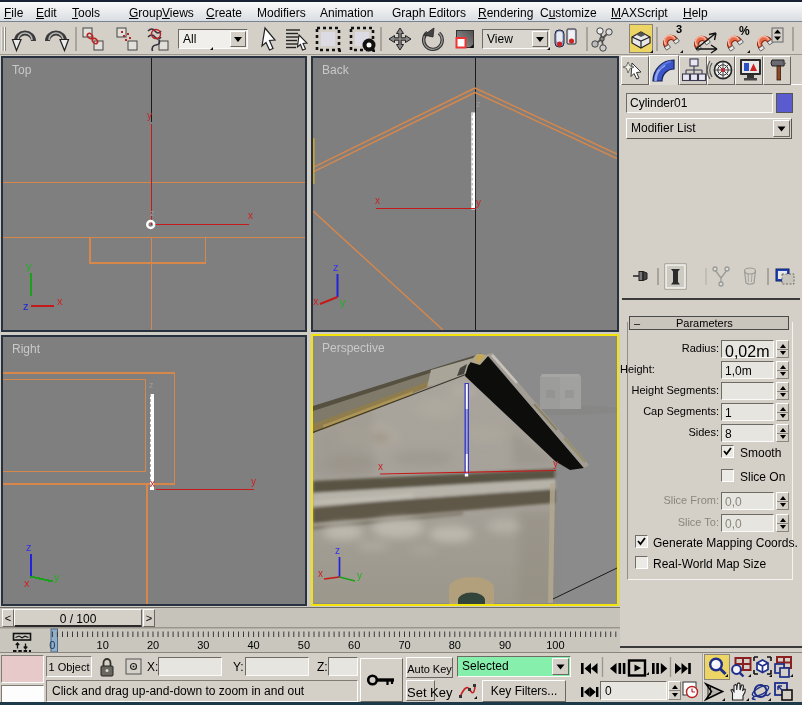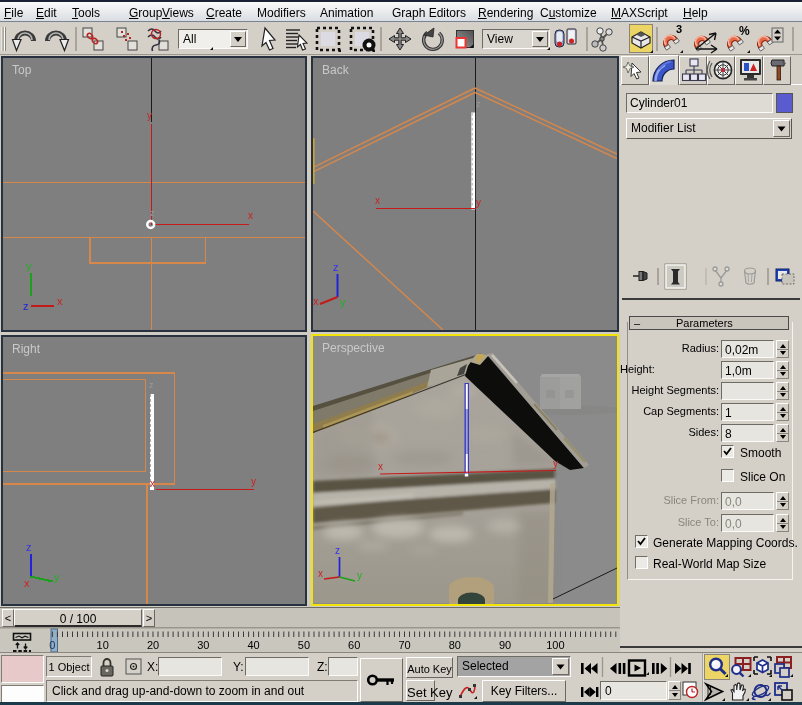--- a/index.html
+++ b/index.html
@@ -517,21 +517,21 @@
   <div class="abs" style="left:2px;top:243px;width:178px;height:2px;background:#3a3a3a;"></div>
 
   <div class="abs" style="left:7px;top:267px;width:166px;height:258px;border-left:1px solid #928e86;border-bottom:1px solid #f5f4f1;border-right:1px solid #f5f4f1;"></div>
   <div class="abs" style="left:9px;top:261px;width:160px;height:14px;background:#c9c5bd;border:1px solid #4a4a4a;font-size:11px;">
     <span class="abs" style="left:4px;top:0px;">–</span>
     <span class="abs" style="left:46px;top:0px;">Parameters</span>
   </div>
 
   <div class="abs" style="left:0;top:285px;width:99px;height:17px;text-align:right;padding-top:2px;">Radius:</div>
   <div class="abs field" style="left:101px;top:285px;width:53px;height:18px;">
-      <div style="padding:2px 0 0 3px;font-size:12px;">0,02m</div>
+      <div style="padding:2px 0 0 3px;font-size:16px;">0,02m</div>
     </div>
   <div class="abs spin" style="left:156px;top:285px;"></div>
   <div class="abs" style="left:0;top:306px;width:99px;height:17px;text-align:left;padding-top:2px;">Height:</div>
   <div class="abs field" style="left:101px;top:306px;width:53px;height:18px;">
       <div style="padding:2px 0 0 3px;font-size:12px;">1,0m</div>
     </div>
   <div class="abs spin" style="left:156px;top:306px;"></div>
   <div class="abs" style="left:0;top:327px;width:99px;height:17px;text-align:right;padding-top:2px;">Height Segments:</div>
   <div class="abs field" style="left:101px;top:327px;width:53px;height:18px;">
       <div style="padding:19px 0 0 3px;font-size:12px;">12</div>
@@ -732,21 +732,21 @@
   <div class="abs sunken" style="left:46px;top:27px;width:312px;height:22px;padding:3px 0 0 5px;">Click and drag up-and-down to zoom in and out</div>
   <span class="abs" style="left:147px;top:7px;">X:</span>
   <div class="abs field" style="left:158px;top:4px;width:64px;height:19px;"></div>
   <span class="abs" style="left:233px;top:7px;">Y:</span>
   <div class="abs field" style="left:245px;top:4px;width:64px;height:19px;"></div>
   <span class="abs" style="left:317px;top:7px;">Z:</span>
   <div class="abs field" style="left:328px;top:4px;width:30px;height:19px;"></div>
   <div class="abs raised" style="left:360px;top:5px;width:43px;height:44px;"></div>
   <div class="abs raised" style="left:406px;top:4px;width:47px;height:21px;text-align:center;padding-top:5px;font-size:11px;white-space:nowrap;">Auto Key</div>
   <div class="abs raised" style="left:406px;top:27px;width:29px;height:21px;text-align:center;padding-top:4px;font-size:13px;white-space:nowrap;">Set Key</div>
-  <div class="abs field" style="left:457px;top:3px;width:114px;height:21px;background:#a3a3a3;">
+  <div class="abs field" style="left:457px;top:3px;width:114px;height:21px;background:#86efac;">
     <div style="padding:2px 0 0 4px;">Selected</div>
     <div class="abs raised" style="right:1px;top:1px;width:17px;height:17px;">
       <svg width="15" height="15">
           <path d="M3.5,5.5 L11.5,5.5 L7.5,10.5 Z" fill="#000"></path>
         </svg>
     </div>
   </div>
   <div class="abs raised" style="left:482px;top:27px;width:84px;height:22px;text-align:center;padding-top:3px;">Key Filters...</div>
   <div class="abs field" style="left:600px;top:28px;width:67px;height:19px;">
       <div style="padding:2px 0 0 4px;">0</div>

